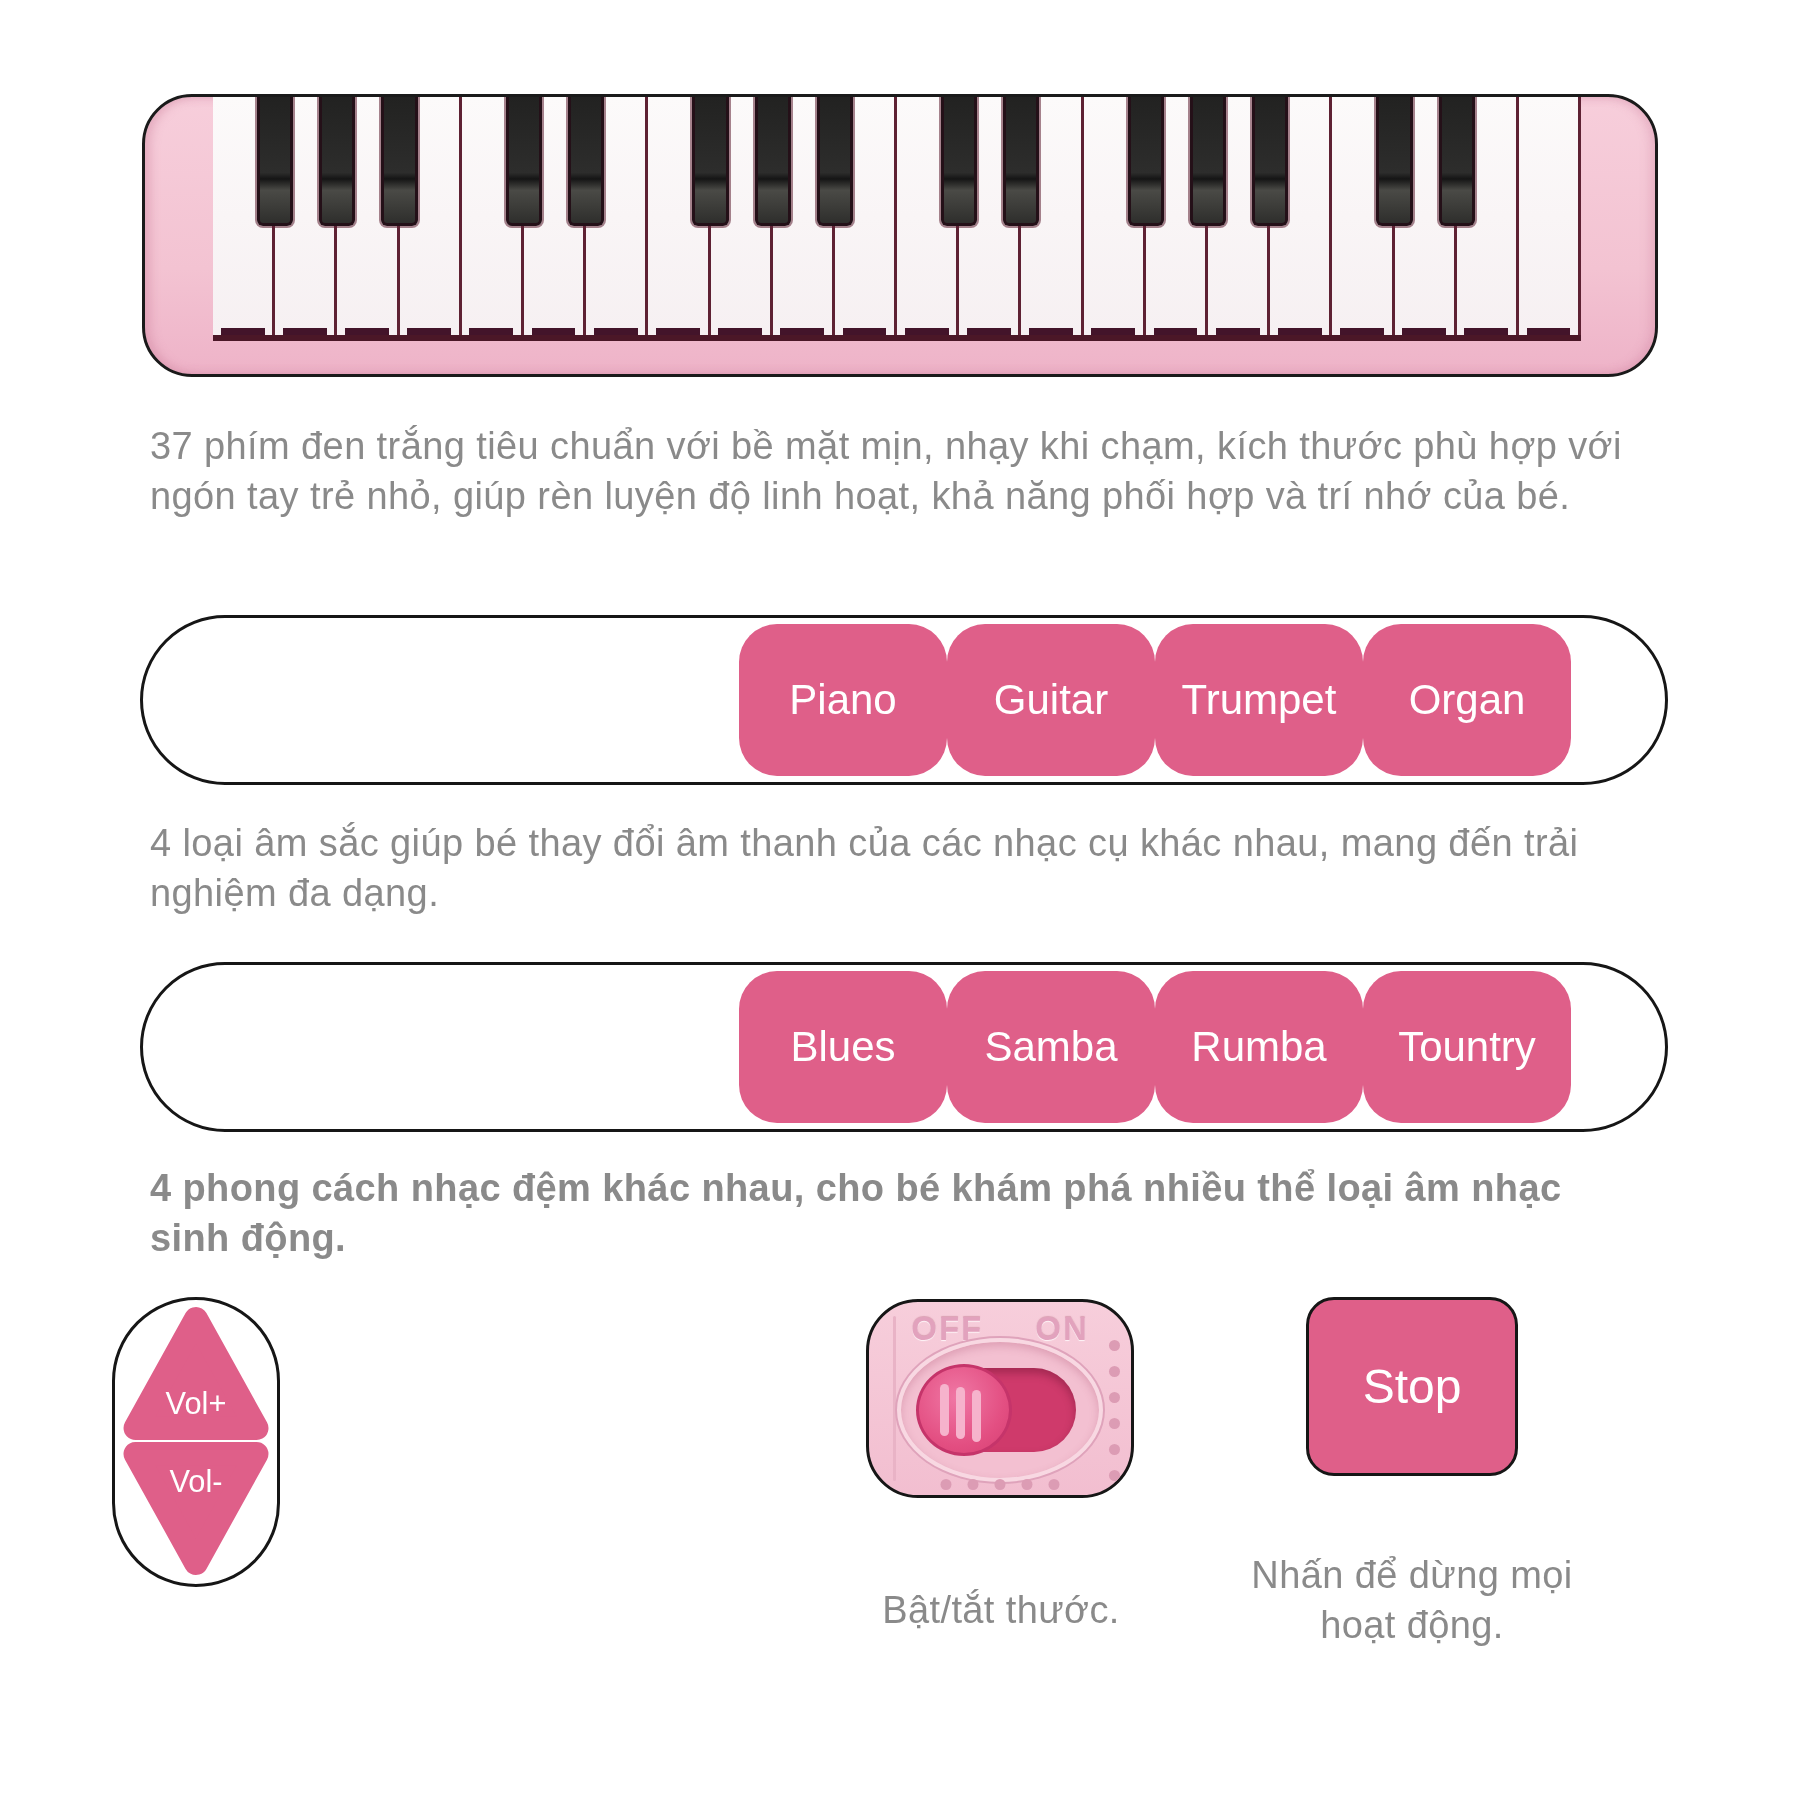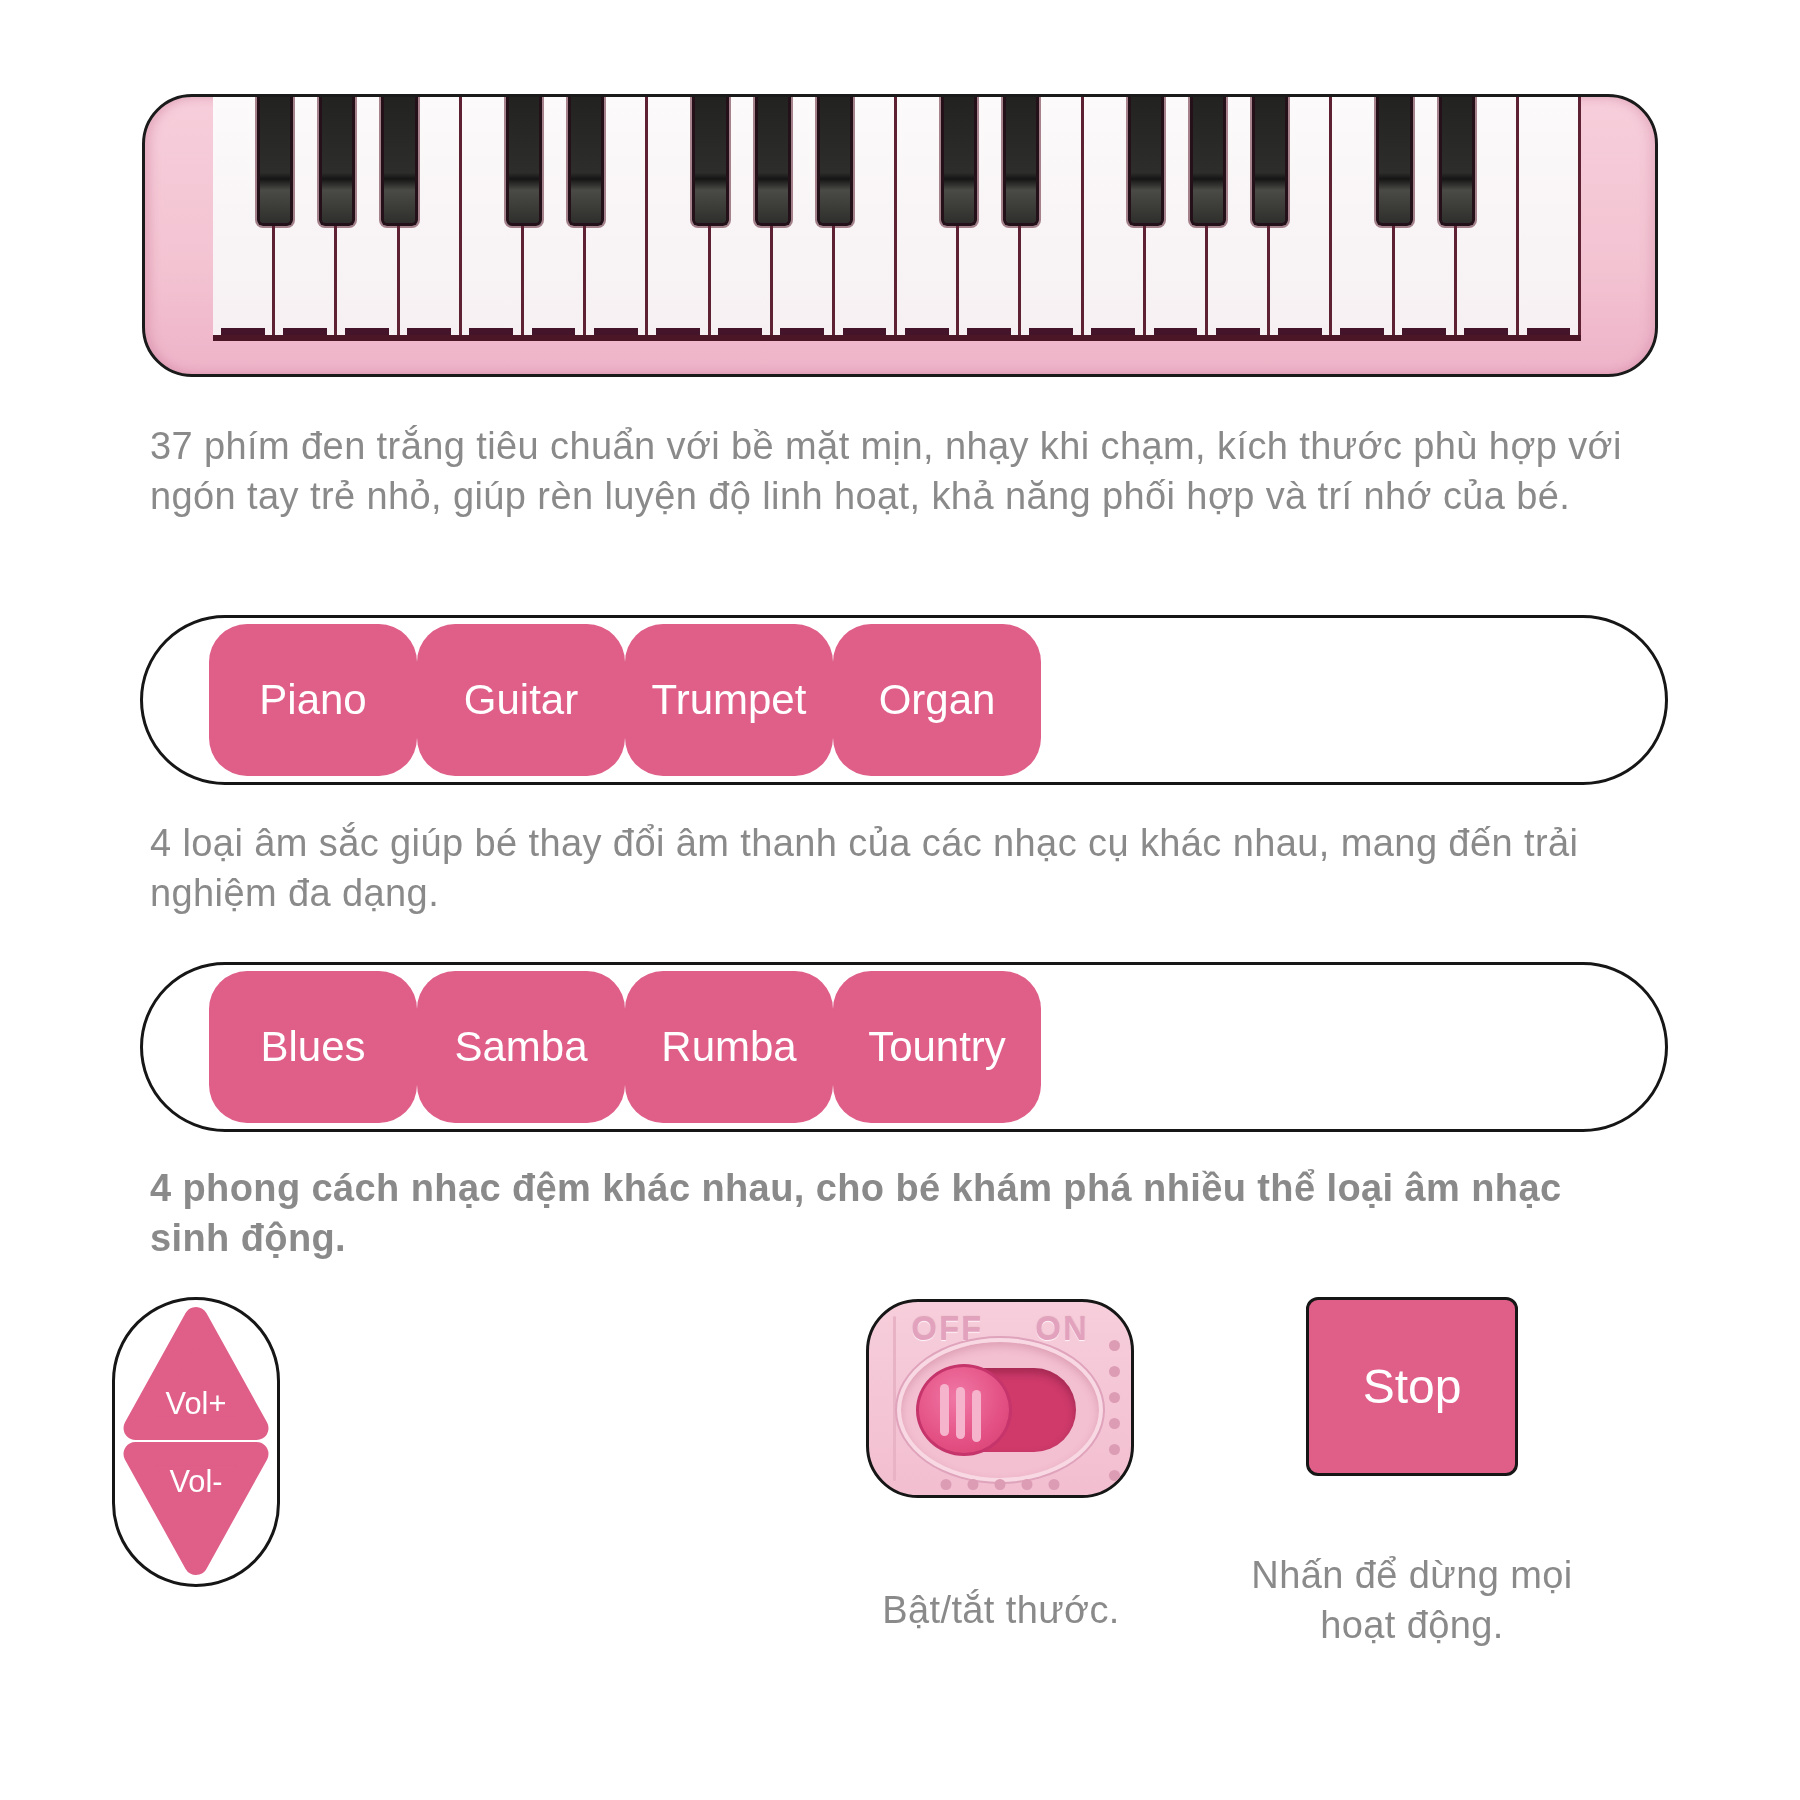--- a/index.html
+++ b/index.html
@@ -29,21 +29,21 @@
   #para-keys{ left:150px; top:421px; width:1530px; }
   #para-tones{ left:150px; top:818px; width:1530px; }
   #para-rhythms{ left:150px; top:1163px; width:1460px;font-weight:bold; }
   #vol-note{ left:328px; top:1349px; width:470px; }
   #power-caption{ left:776px; top:1585px; width:450px; }
   #stop-caption{ left:1232px; top:1550px; width:360px; }
 
   
   .pill-row{ position:absolute; left:140px; width:1528px; height:170px; box-sizing:border-box;
              background:#fff; border:3px solid var(--outline); border-radius:85px;
-             display:flex; align-items:center; justify-content:flex-start; padding:0 94px 0 66px; }
+             display:flex; align-items:center; justify-content:flex-end; padding:0 94px 0 66px; }
   #tone-row{ top:615px; }
   #rhythm-row{ top:962px; }
   .pill-btn{ width:208px; height:152px; background:var(--pink); border-radius:38px;
              color:#fff; font-size:42px; display:flex; align-items:center; justify-content:center; }
 
   
   .vol-capsule{ position:absolute; left:112px; top:1297px; width:168px; height:290px; box-sizing:border-box;
                 background:#fff; border:3px solid var(--outline); border-radius:90px; }
   .vol-svg{ display:block; width:152px; height:276px; margin:3px auto; }
   .vol-tri{ fill:var(--pink); stroke:var(--pink); stroke-width:24; stroke-linejoin:round; cursor:pointer; }
@@ -66,21 +66,21 @@
          background:radial-gradient(circle at 42% 35%, #f078a5 0%, #e34f82 62%, #d63e72 100%);
          border:3px solid #c5346a; box-sizing:border-box; }
   .rib{ position:absolute; top:17px; left:21px; width:9px; height:52px; border-radius:5px;
         background:#f6b3cc; box-shadow:16px 3px 0 0 #f6b3cc, 32px 6px 0 0 #f6b3cc; }
   .dot-col{ position:absolute; right:11px; top:38px; display:flex; flex-direction:column; gap:15px; }
   .dot-row{ position:absolute; bottom:5px; left:50%; transform:translateX(-50%); display:flex; gap:16px; }
   .dot{ width:11px; height:11px; border-radius:50%; background:#dc9cb4; }
 
   
   .stop-btn{ position:absolute; left:1306px; top:1297px; width:212px; height:179px; box-sizing:border-box;
-             background:var(--pink); border:3px solid var(--outline); border-radius:12px;
+             background:var(--pink); border:3px solid var(--outline); border-radius:28px;
              color:#fff; font-size:48px; display:flex; align-items:center; justify-content:center; cursor:pointer; }
 </style>
 </head>
 <body>
 
 <div class="page">
 
   <div class="keyboard">
     <div class="keys-area">
         <div class="white-key"></div>

